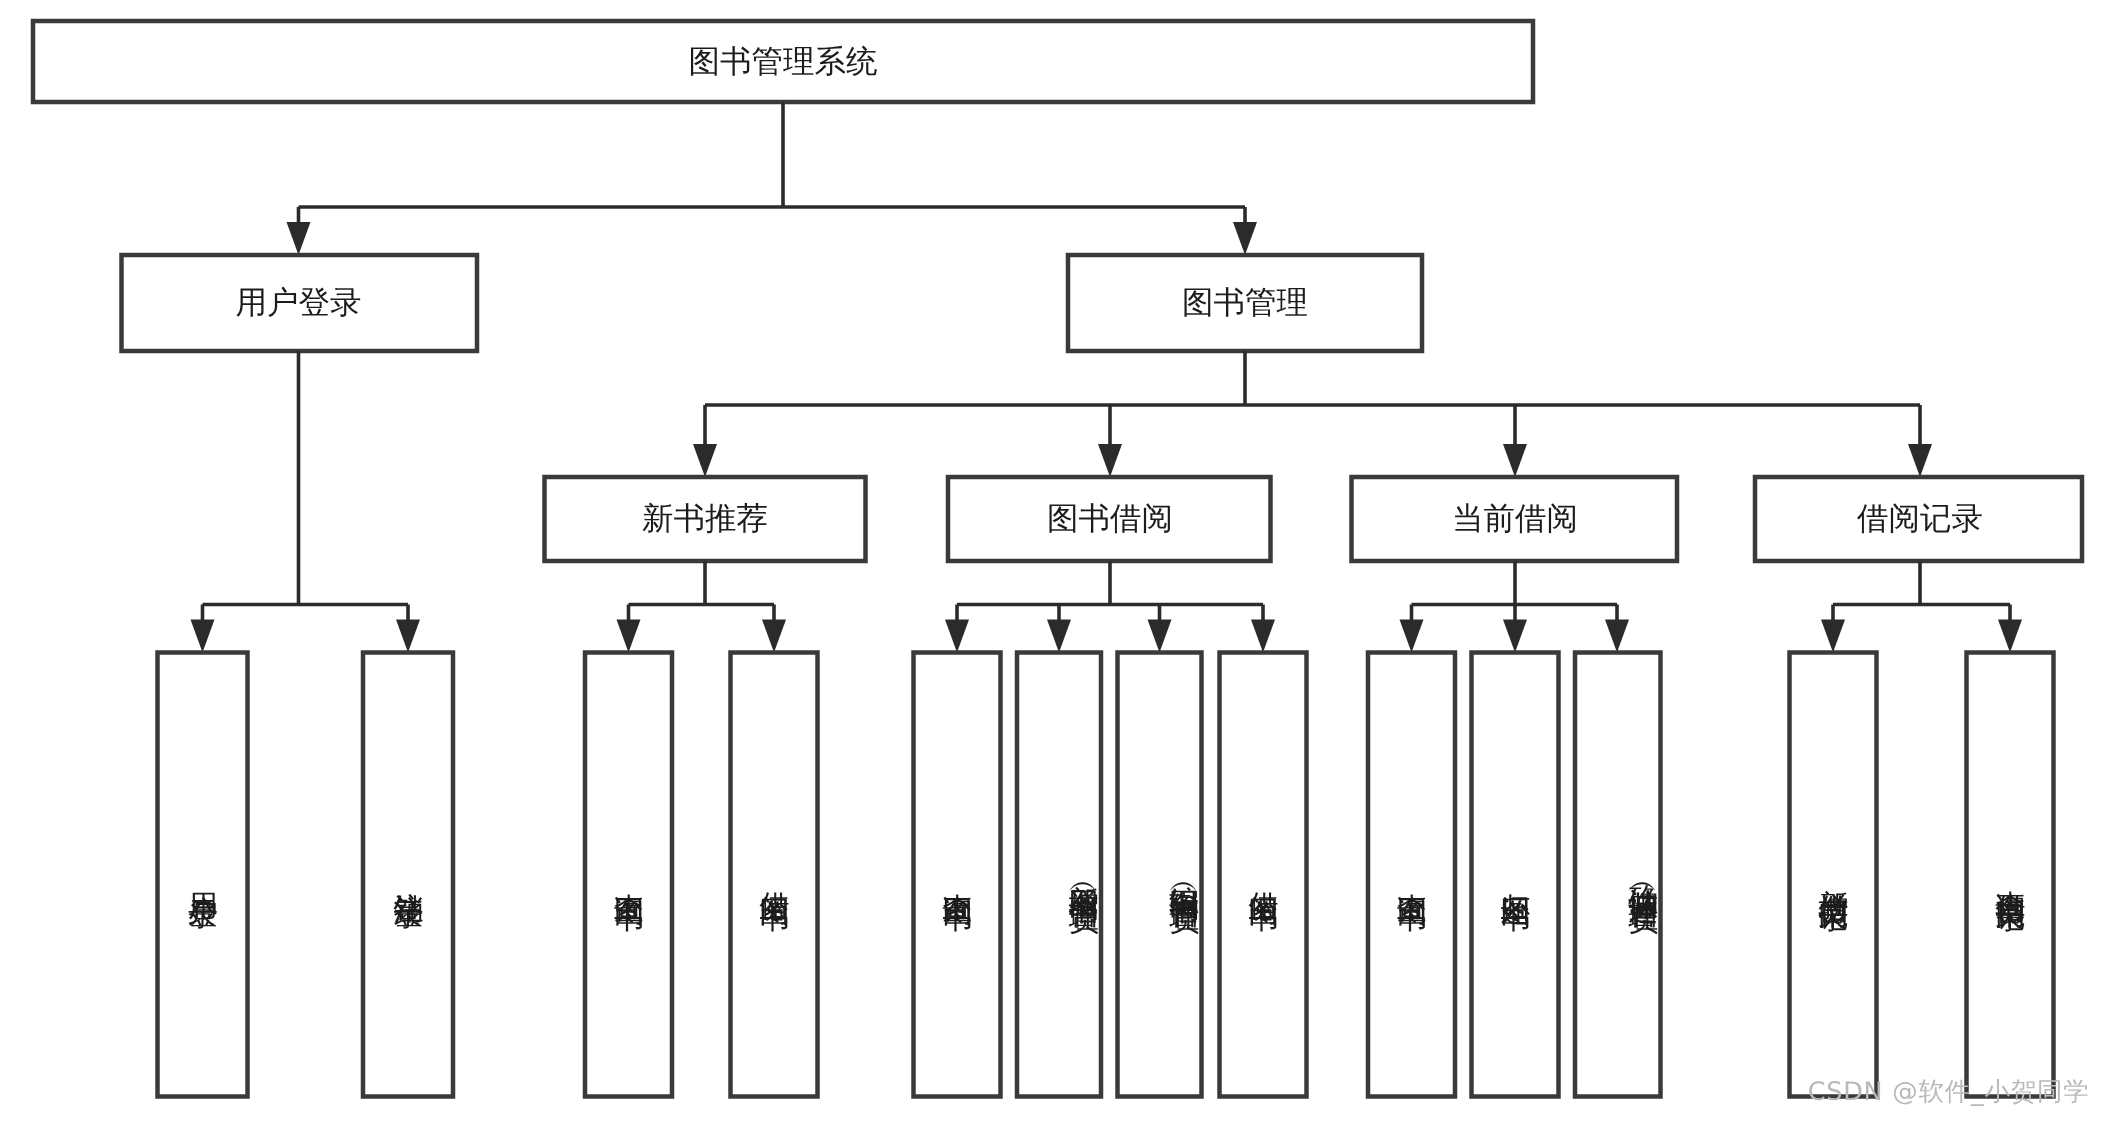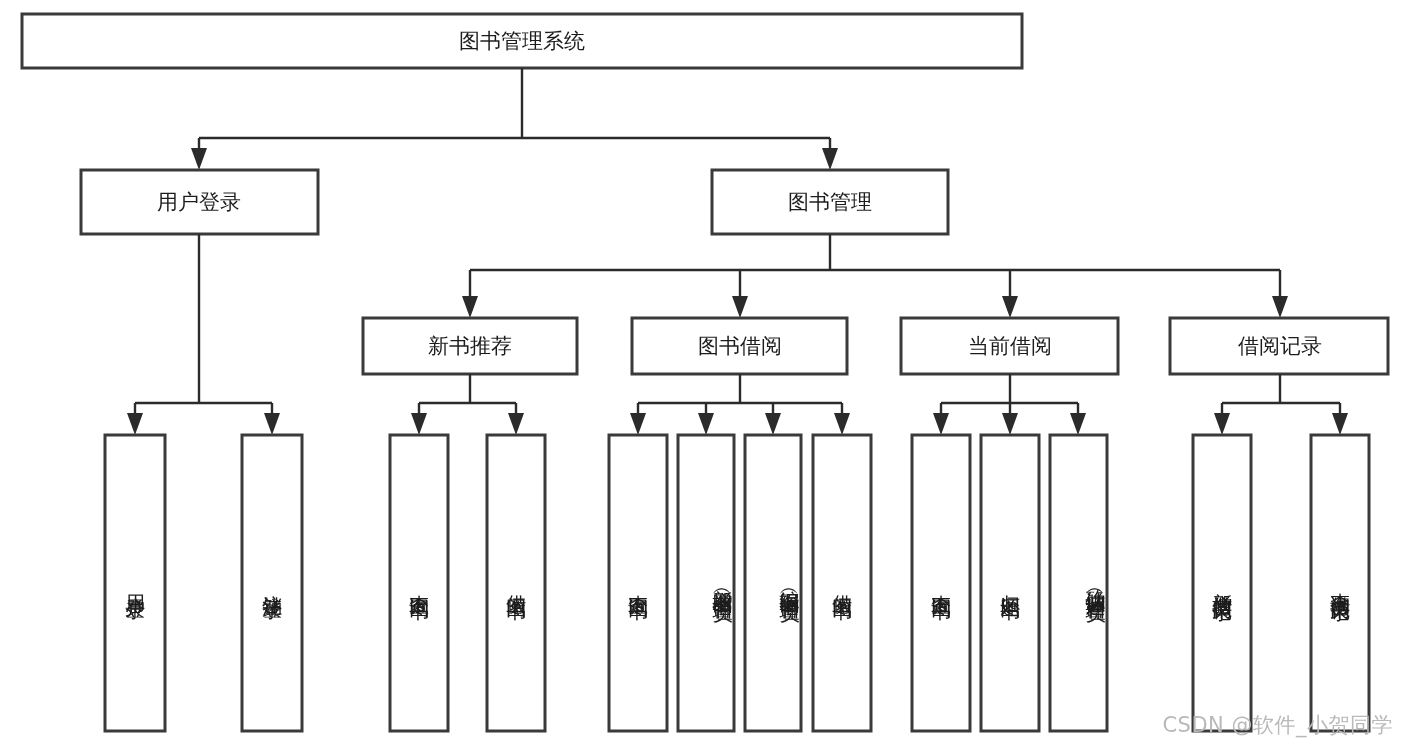--- a/index.html
+++ b/index.html
@@ -64,21 +64,21 @@
     letter-spacing: 2px;
     text-align: center;
     white-space: nowrap;
     user-select: none;
   }
   .watermark {
     position: absolute;
     right: 12px;
     bottom: 8px;
     font-family: "DejaVu Sans", "Liberation Sans", sans-serif;
-    font-size: 21px;
+    font-size: 17px;
     color: #b9b9b9;
     letter-spacing: 0.5px;
     white-space: nowrap;
   }
 </style>
 </head>
 <body>
 
 <div id="diagram-root">
 

